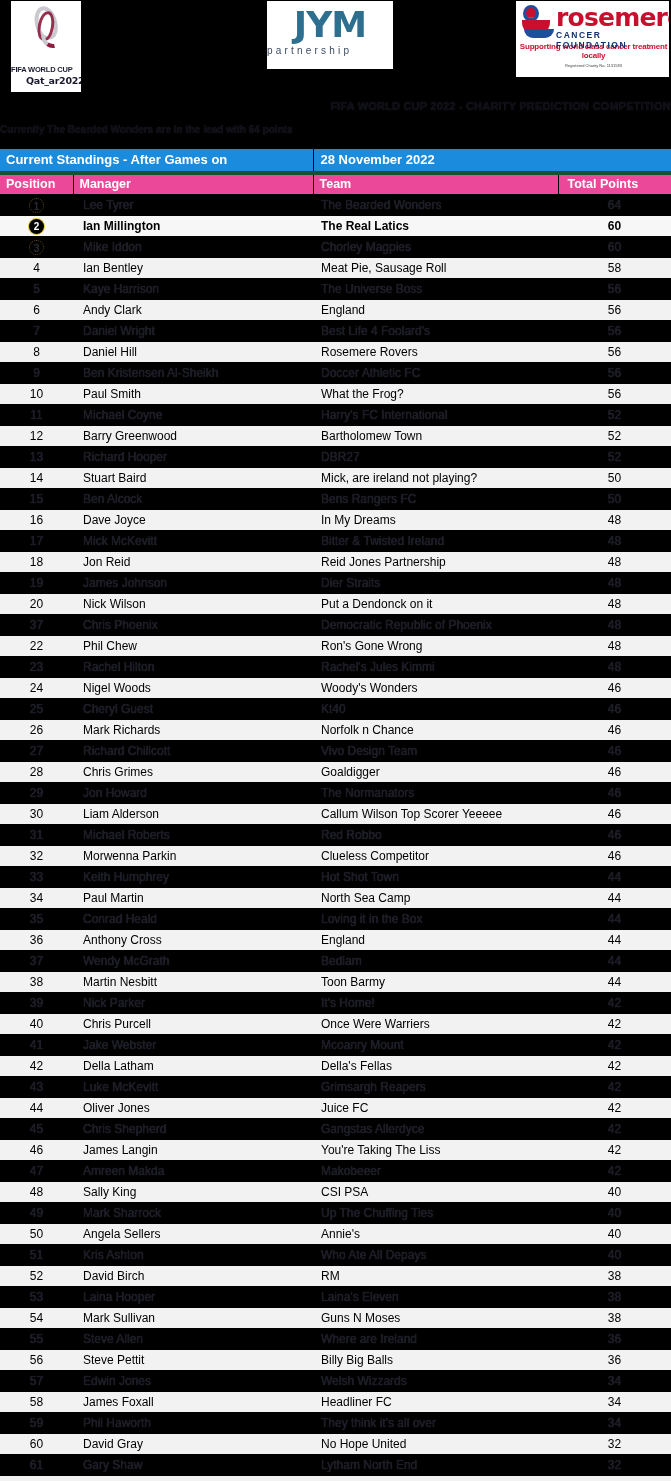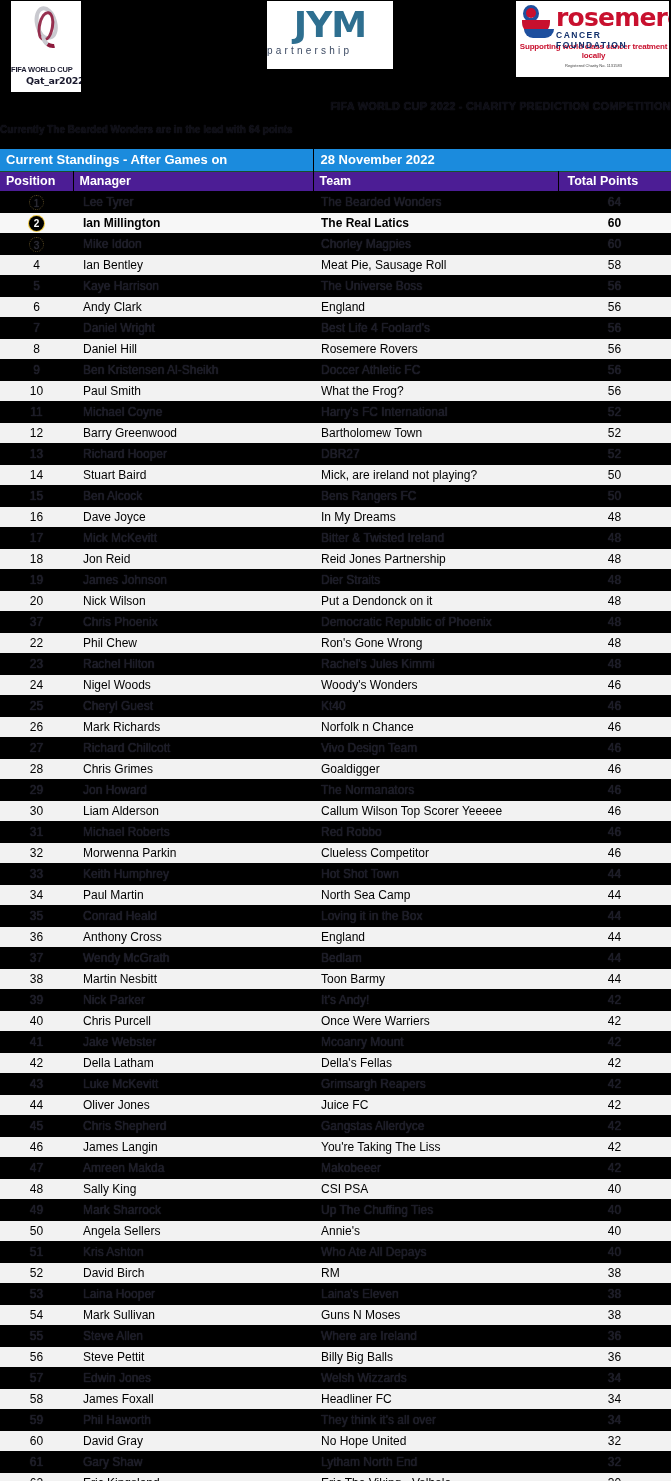--- a/index.html
+++ b/index.html
@@ -124,24 +124,24 @@
 
   .band-row td {
     background: #1b8bdd; color: #ffffff;
     font-size: 13px; font-weight: bold;
     padding: 3px 0 4px 6px; height: 21px;
     border-right: 1px solid #000;
   }
   .band-row td.band-date { padding-left: 7px; }
 
   .head-row td {
-    background: #4c1d95; color: #ffffff;
+    background: #ec4899; color: #ffffff;
     font-size: 12.5px; font-weight: bold;
     padding: 2px 0 3px 6px; height: 20px;
-    border-right: 1px solid #000; border-top: 1px solid #14532d;
+    border-right: 1px solid #000; border-top: 4px solid #14532d;
   }
   .head-row td.pts-head { padding-left: 9px; }
 
   tr.dark td {
     background: #000000; color: #1b1b26;
     text-shadow: 0 0 1px #3a3a48;
   }
   tr.light td {
     background: #f2f2f2; color: #000000;
   }
@@ -455,21 +455,21 @@
       </tr>
       <tr class="light">
         <td class="pos">38</td>
         <td class="mgr">Martin Nesbitt</td>
         <td class="team">Toon Barmy</td>
         <td class="pts">44</td>
       </tr>
       <tr class="dark">
         <td class="pos">39</td>
         <td class="mgr">Nick Parker</td>
-        <td class="team">It's Andy!</td>
+        <td class="team">It's Home!</td>
         <td class="pts">42</td>
       </tr>
       <tr class="light">
         <td class="pos">40</td>
         <td class="mgr">Chris Purcell</td>
         <td class="team">Once Were Warriers</td>
         <td class="pts">42</td>
       </tr>
       <tr class="dark">
         <td class="pos">41</td>

